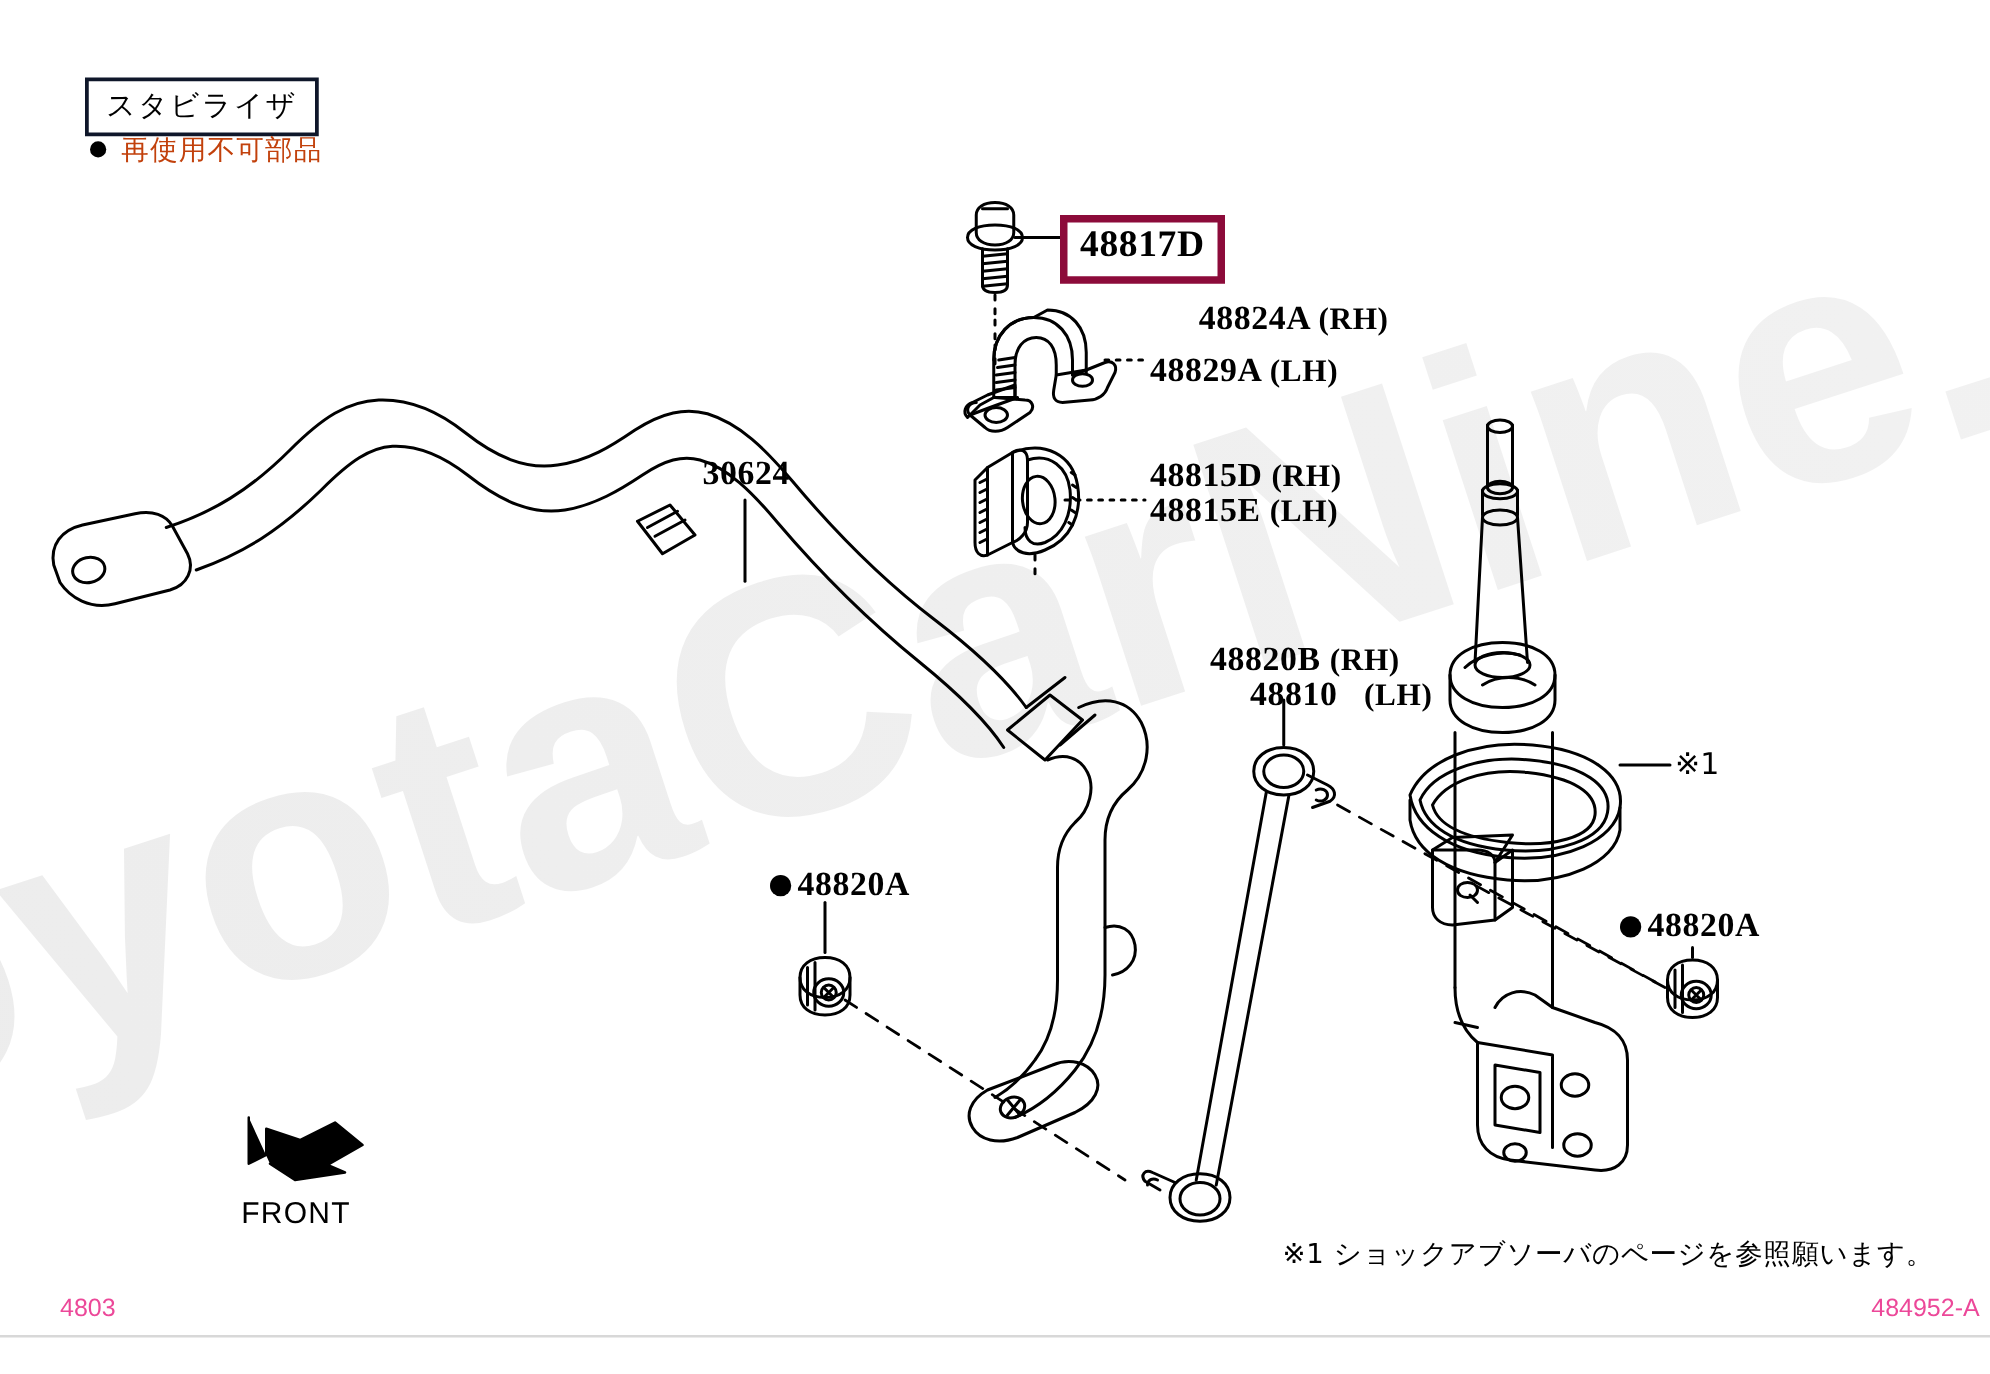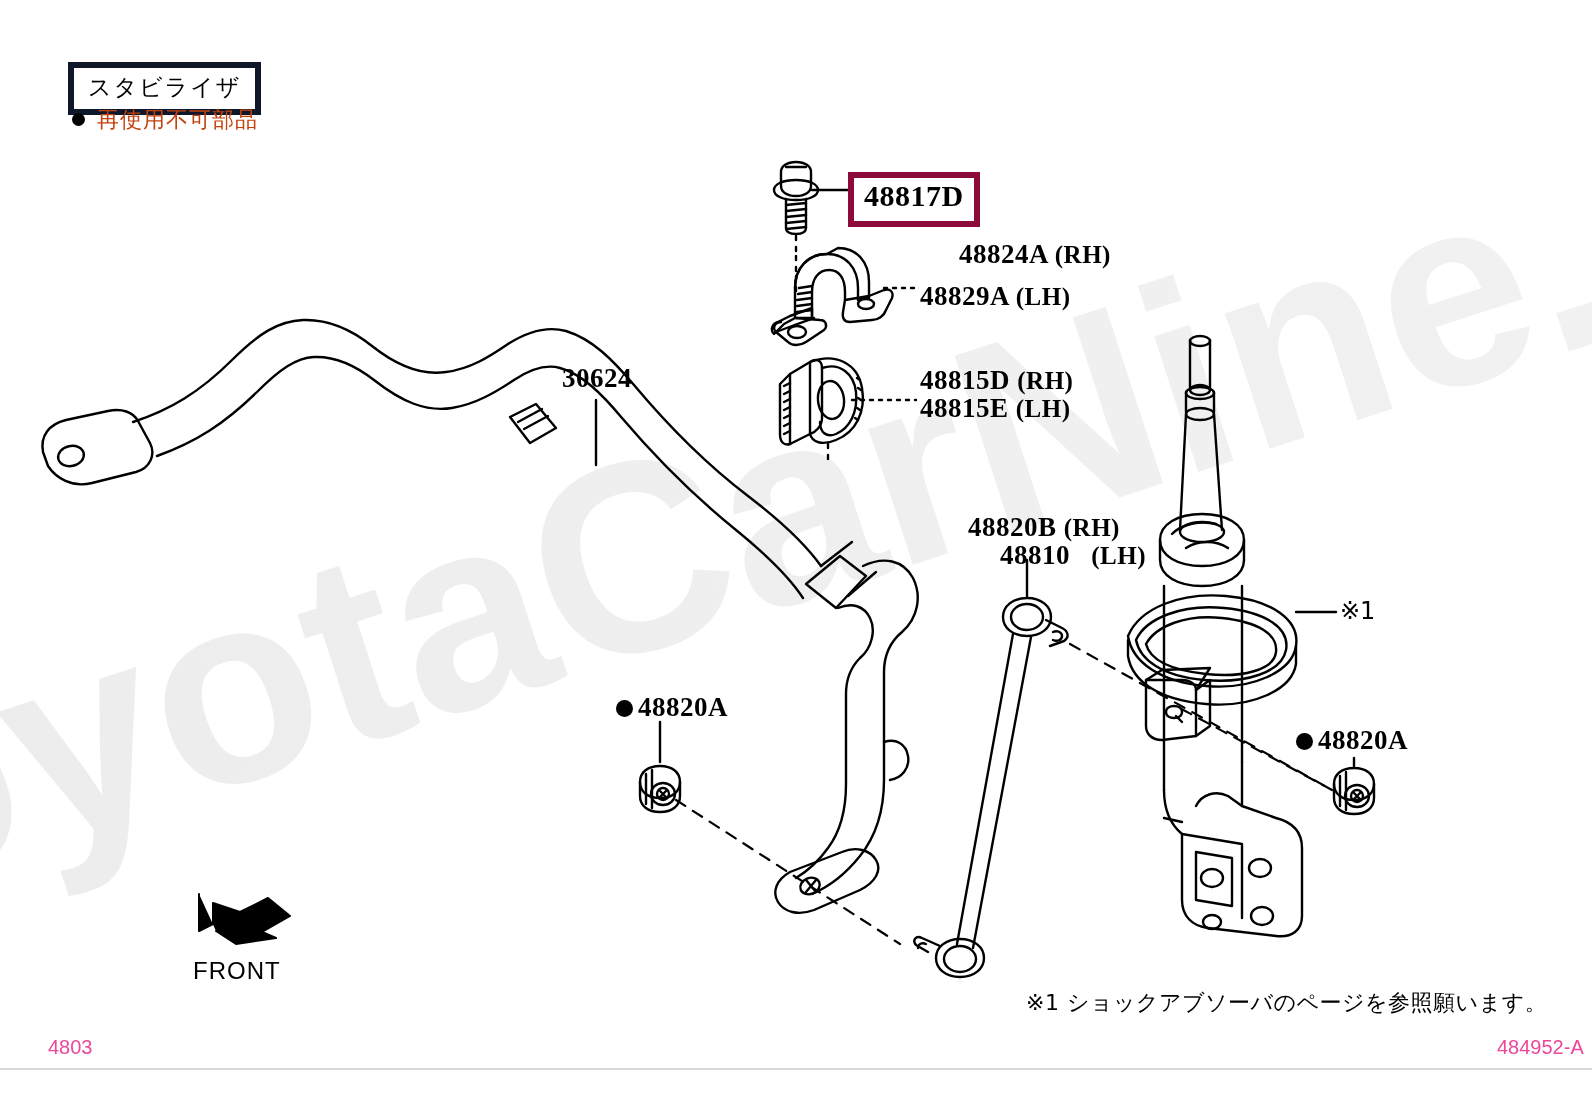--- a/index.html
+++ b/index.html
@@ -32,21 +32,21 @@
   }
   .txt {
     position: absolute;
     z-index: 20;
     white-space: nowrap;
     color: #000;
   }
   .hdr-box {
     position: absolute;
     left: 68px; top: 62px;
-    border: 6px solid #0f172a;
+    border: 3px solid #0f172a;
     padding: 4px 14px 6px 14px;
     font-family: "DejaVu Sans", sans-serif;
     font-size: 23px;
     letter-spacing: 2px;
     z-index: 20;
     color: #000;
     background: transparent;
   }
   .hdr-note {
     position: absolute;

